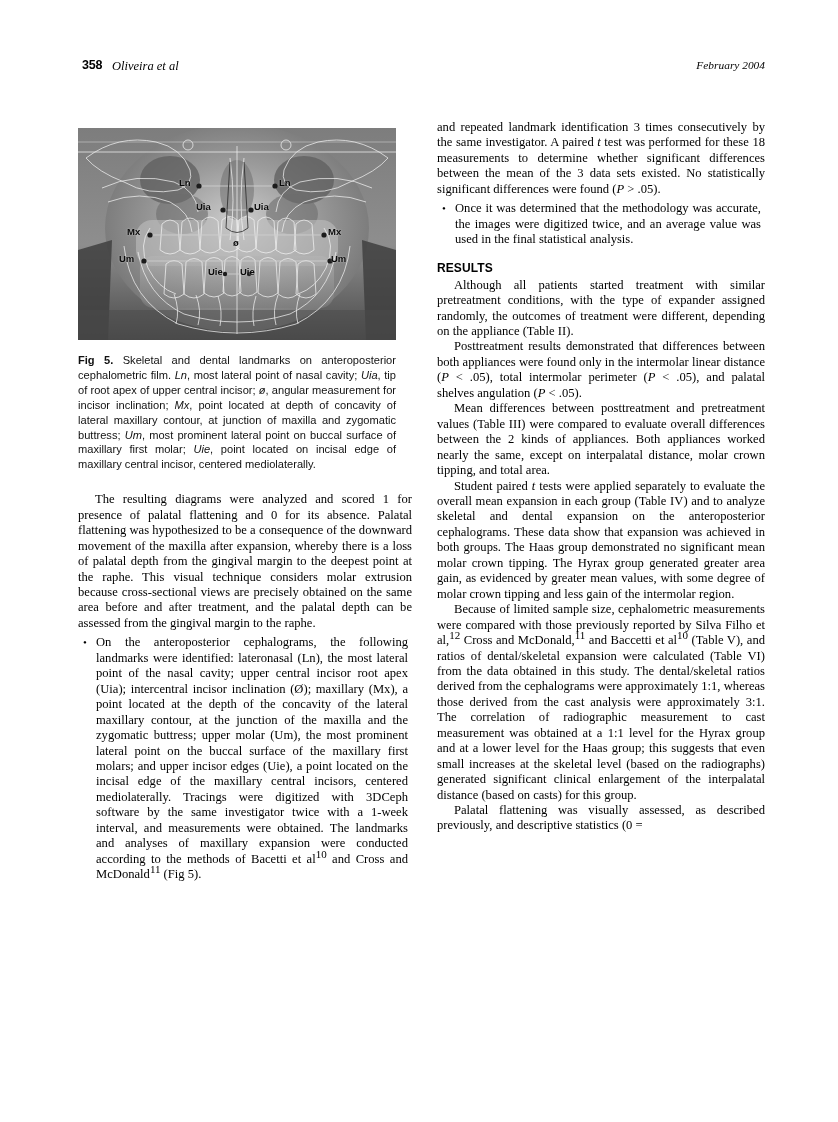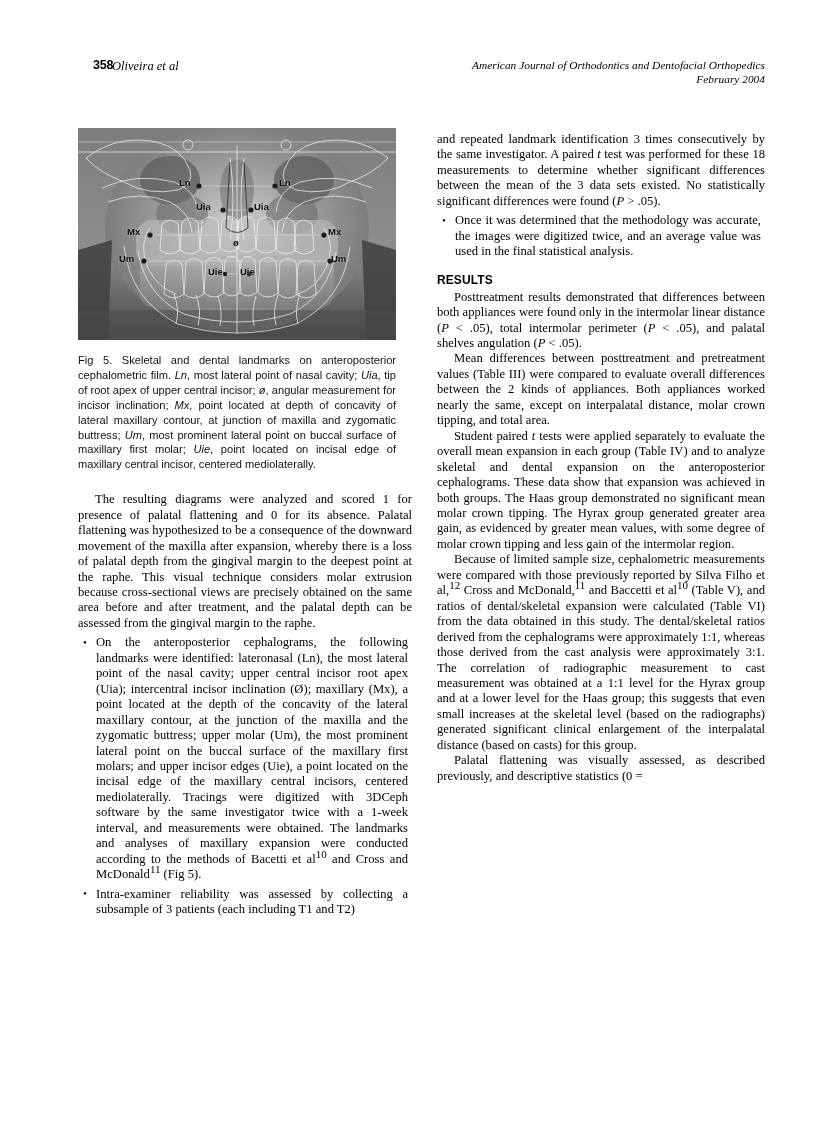--- a/index.html
+++ b/index.html
@@ -19,21 +19,21 @@
   
   #running-head {
     position: absolute;
     left: 78px;
     top: 58px;
     width: 687px;
     height: 40px;
   }
   #page-number {
     position: absolute;
-    left: 15px;
+    left: 4px;
     top: 0;
     font-family: "Liberation Sans", sans-serif;
     font-weight: bold;
     font-size: 12.5px;
     letter-spacing: -0.2px;
   }
   #running-title {
     position: absolute;
     left: 34px;
     top: 1px;
@@ -57,21 +57,21 @@
   
   #col-left {
     position: absolute;
     left: 78px;
     top: 128px;
     width: 334px;
   }
   #col-right {
     position: absolute;
     left: 437px;
-    top: 132px;
+    top: 120px;
     width: 328px;
   }
 
   
   #figure-block { position: relative; width: 318px; }
   #radiograph {
     position: relative;
     width: 318px;
     height: 212px;
     overflow: hidden;
@@ -92,21 +92,21 @@
   
   #figure-caption {
     margin-top: 13px;
     width: 318px;
     font-family: "Liberation Sans", sans-serif;
     font-size: 11.1px;
     line-height: 14.9px;
     text-align: justify;
     color: #111111;
   }
-  #figure-caption .fig-num { font-weight: normal; }
+  #figure-caption .fig-num { font-weight: bold; }
   #figure-caption i { font-style: italic; }
 
   
   .body-par {
     font-family: "Liberation Serif", serif;
     font-size: 12.6px;
     line-height: 15.45px;
     text-align: justify;
     text-justify: inter-word;
     margin: 0;
@@ -142,21 +142,20 @@
     letter-spacing: 0.1px;
   }
 </style>
 </head>
 <body>
 
 <div id="running-head">
   <div id="page-number">358</div>
   <div id="running-title">Oliveira et al</div>
   <div id="journal-info">
-    <span>American Journal of Orthodontics and Dentofacial Orthopedics</span>
     <span>February 2004</span>
   </div>
 </div>
 
 <div id="col-left">
 
   <div id="figure-block">
     <div id="radiograph">
       <svg width="318" height="212" viewBox="0 0 318 212" xmlns="http://www.w3.org/2000/svg">
         <defs>
@@ -281,31 +280,31 @@
       <span class="lm-label" style="left:130px; top:139px;">Uie</span>
       <span class="lm-label" style="left:162px; top:139px;">Uie</span>
     </div>
 
     <div id="figure-caption"><span class="fig-num">Fig 5.</span> <span id="caption-body"><span>Skeletal and dental landmarks on anteroposterior cephalometric film. </span><i>Ln</i><span>, most lateral point of nasal cavity; </span><i>Uia</i><span>, tip of root apex of upper central incisor; </span><i>ø</i><span>, angular measurement for incisor inclination; </span><i>Mx</i><span>, point located at depth of concavity of lateral maxillary contour, at junction of maxilla and zygomatic buttress; </span><i>Um</i><span>, most prominent lateral point on buccal surface of maxillary first molar; </span><i>Uie</i><span>, point located on incisal edge of maxillary central incisor, centered mediolaterally.</span></span></div>
   </div>
 
   <div id="left-text">
     <p class="body-par indent">The resulting diagrams were analyzed and scored 1 for presence of palatal flattening and 0 for its absence. Palatal flattening was hypothesized to be a consequence of the downward movement of the maxilla after expansion, whereby there is a loss of palatal depth from the gingival margin to the deepest point at the raphe. This visual technique considers molar extrusion because cross-sectional views are precisely obtained on the same area before and after treatment, and the palatal depth can be assessed from the gingival margin to the raphe.</p>
     <p class="bullet-item"><span>On the anteroposterior cephalograms, the following landmarks were identified: lateronasal (Ln), the most lateral point of the nasal cavity; upper central incisor root apex (Uia); intercentral incisor inclination (Ø); maxillary (Mx), a point located at the depth of the concavity of the lateral maxillary contour, at the junction of the maxilla and the zygomatic buttress; upper molar (Um), the most prominent lateral point on the buccal surface of the maxillary first molars; and upper incisor edges (Uie), a point located on the incisal edge of the maxillary central incisors, centered mediolaterally. Tracings were digitized with 3DCeph software by the same investigator twice with a 1-week interval, and measurements were obtained. The landmarks and analyses of maxillary expansion were conducted according to the methods of Bacetti et al</span><sup>10</sup><span> and Cross and McDonald</span><sup>11</sup><span> (Fig 5).</span></p>
-    <p class="bullet-item">Intra-examiner reliability was assessed by collecting a subsample of 3 patients (each including T1 and T2)</p>
   </div>
 </div>
 
 <div id="col-right">
   <p class="body-par"><span>and repeated landmark identification 3 times consecutively by the same investigator. A paired </span><i>t</i><span> test was performed for these 18 measurements to determine whether significant differences between the mean of the 3 data sets existed. No statistically significant differences were found (</span><i>P</i><span> &gt; .05).</span></p>
 
   <p class="bullet-item">Once it was determined that the methodology was accurate, the images were digitized twice, and an average value was used in the final statistical analysis.</p>
 
   <h2 class="section-head">RESULTS</h2>
 
+  <p class="body-par indent">Although all patients started treatment with similar pretreatment conditions, with the type of expander assigned randomly, the outcomes of treatment were different, depending on the appliance (Table II).</p>
 
   <p class="body-par indent"><span>Posttreatment results demonstrated that differences between both appliances were found only in the intermolar linear distance (</span><i>P</i><span> &lt; .05), total intermolar perimeter (</span><i>P</i><span> &lt; .05), and palatal shelves angulation (</span><i>P</i><span> &lt; .05).</span></p>
 
   <p class="body-par indent">Mean differences between posttreatment and pretreatment values (Table III) were compared to evaluate overall differences between the 2 kinds of appliances. Both appliances worked nearly the same, except on interpalatal distance, molar crown tipping, and total area.</p>
 
   <p class="body-par indent"><span>Student paired </span><i>t</i><span> tests were applied separately to evaluate the overall mean expansion in each group (Table IV) and to analyze skeletal and dental expansion on the anteroposterior cephalograms. These data show that expansion was achieved in both groups. The Haas group demonstrated no significant mean molar crown tipping. The Hyrax group generated greater area gain, as evidenced by greater mean values, with some degree of molar crown tipping and less gain of the intermolar region.</span></p>
 
   <p class="body-par indent"><span>Because of limited sample size, cephalometric measurements were compared with those previously reported by Silva Filho et al,</span><sup>12</sup><span> Cross and McDonald,</span><sup>11</sup><span> and Baccetti et al</span><sup>10</sup><span> (Table V), and ratios of dental/skeletal expansion were calculated (Table VI) from the data obtained in this study. The dental/skeletal ratios derived from the cephalograms were approximately 1:1, whereas those derived from the cast analysis were approximately 3:1. The correlation of radiographic measurement to cast measurement was obtained at a 1:1 level for the Hyrax group and at a lower level for the Haas group; this suggests that even small increases at the skeletal level (based on the radiographs) generated significant clinical enlargement of the interpalatal distance (based on casts) for this group.</span></p>
 
   <p class="body-par indent">Palatal flattening was visually assessed, as described previously, and descriptive statistics (0  =</p>

